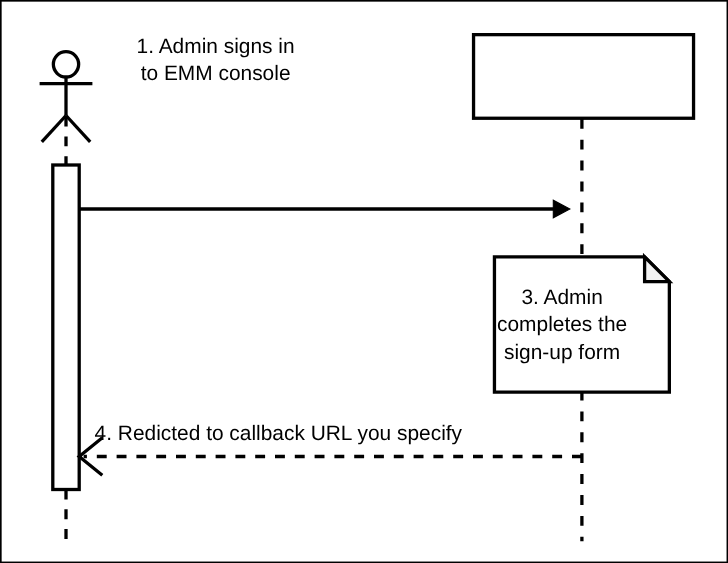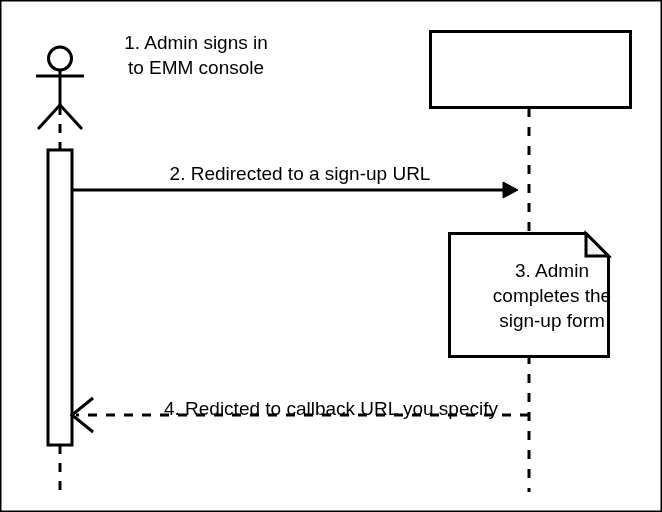--- a/index.html
+++ b/index.html
@@ -41,32 +41,32 @@
     width: 196px;
   }
   #msg2-label {
     left: 120px;
     top: 161px;
     width: 360px;
     text-align: center;
   }
   #msg4-label {
     left: 86px;
-    top: 396px;
+    top: 382px;
     width: 412px;
-    text-align: right;
+    text-align: left;
   }
   #lifeline-box-label {
     left: 429px;
     top: 56px;
     width: 202px;
     text-align: center;
   }
   #note-text {
-    left: 473px;
+    left: 432px;
     top: 258px;
     width: 158px;
     text-align: center;
   }
 </style>
 </head>
 <body>
 
 <div id="diagram-canvas">
 
@@ -98,21 +98,20 @@
     <path d="M 586 233.5 L 608.5 256 L 586 256 Z" fill="#f2f2f2" stroke="#000000" stroke-width="3" stroke-linejoin="miter"></path>
 
     <line x1="529" y1="415" x2="76" y2="415" stroke="#000000" stroke-width="3" stroke-dasharray="9 9"></line>
     <polyline points="93,398 72,415 93,432" fill="none" stroke="#000000" stroke-width="3" stroke-linecap="butt" stroke-linejoin="miter"></polyline>
   </svg>
 
   <div class="diagram-label" id="actor-caption">1. Admin signs in
 to EMM console</div>
 
 
-  <div class="diagram-label" id="msg2-label">2. Redirected to a sign-up URL</div>
 
   <div class="diagram-label" id="note-text">3. Admin
 completes the
 sign-up form</div>
 
   <div class="diagram-label" id="msg4-label">4. Redicted to callback URL you specify</div>
 
 </div>
 
 </body></html>

